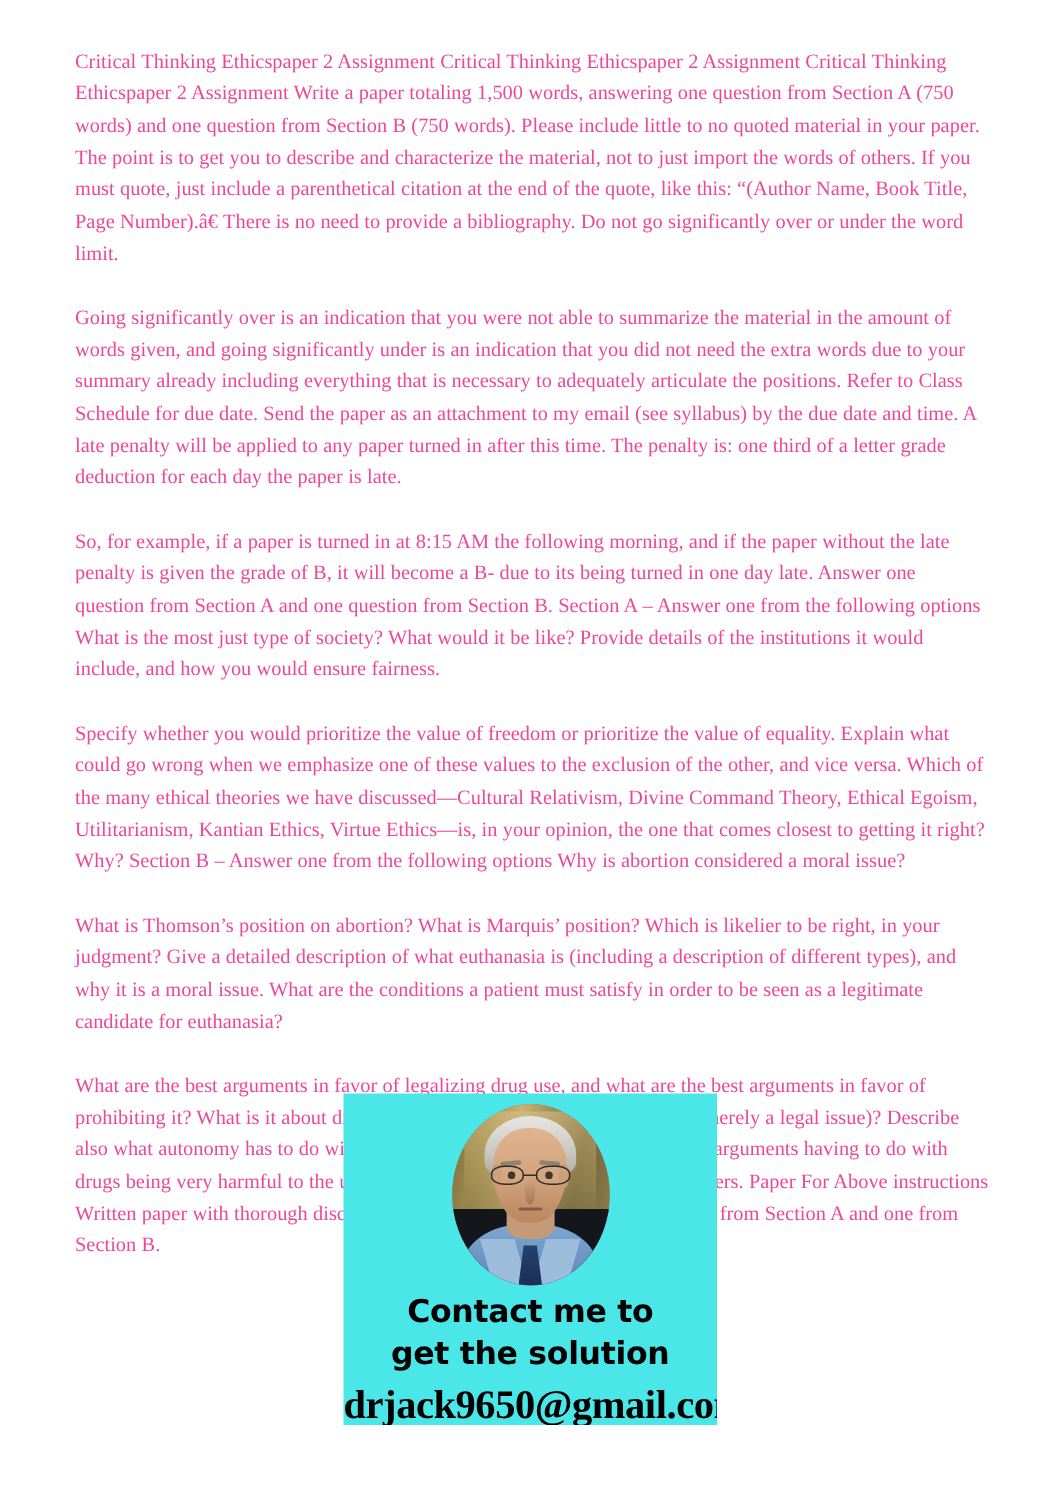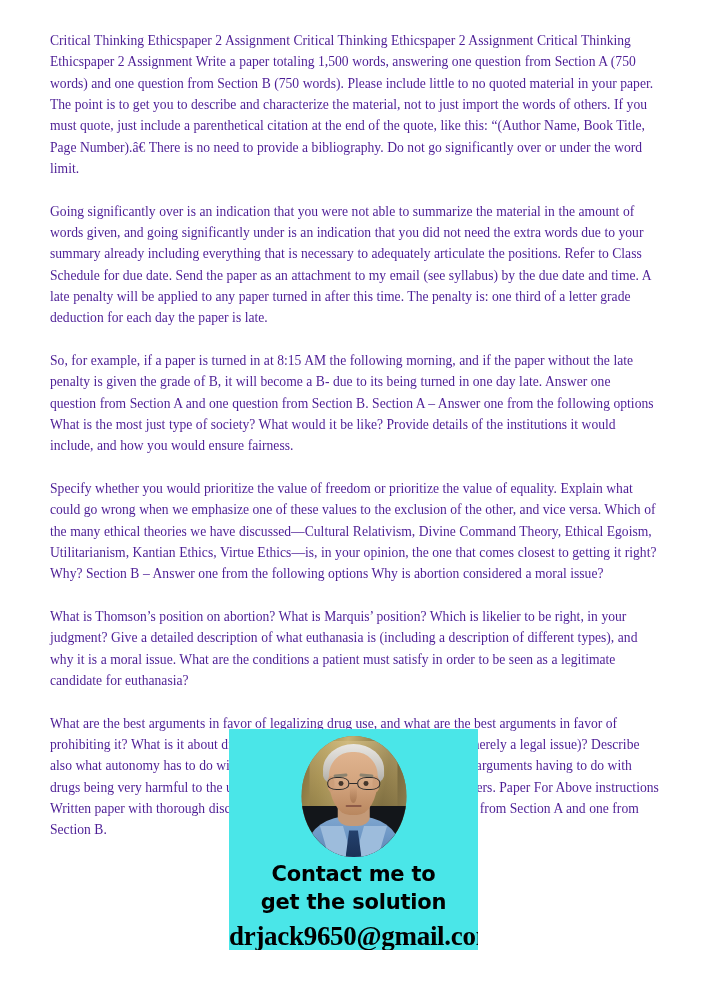--- a/index.html
+++ b/index.html
@@ -26,21 +26,21 @@
     position: absolute;
     left: 50px;
     top: 30px;
     width: 610px;
   }
 
   .para {
     font-family: "Liberation Serif", "DejaVu Serif", serif;
     font-size: 13.6px;
     line-height: 21.35px;
-    color: #4c1d95;
+    color: #ec4899;
     text-align: left;
     margin: 0 0 21.3px 0;
     white-space: pre-wrap;
     word-spacing: 0.1px;
     letter-spacing: 0.01px;
   }
   .para:last-child { margin-bottom: 0; }
 
   
   #promo-overlay {

